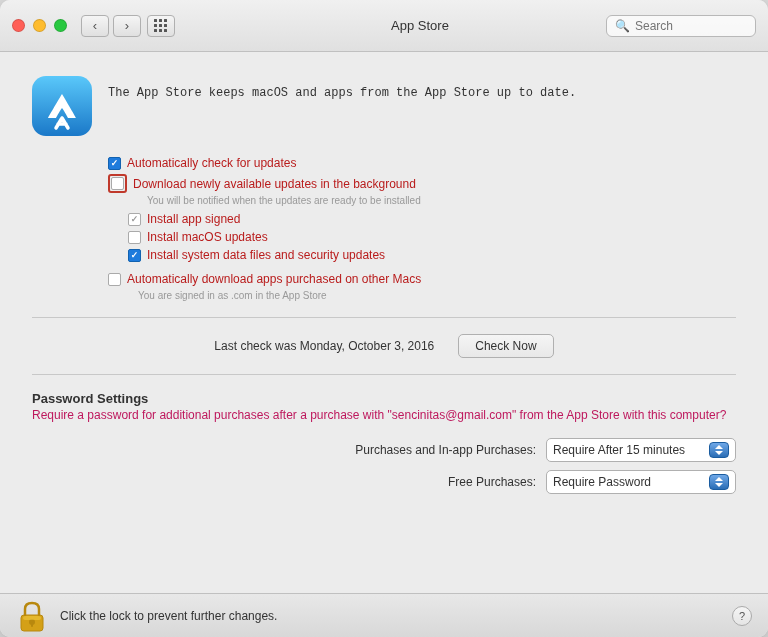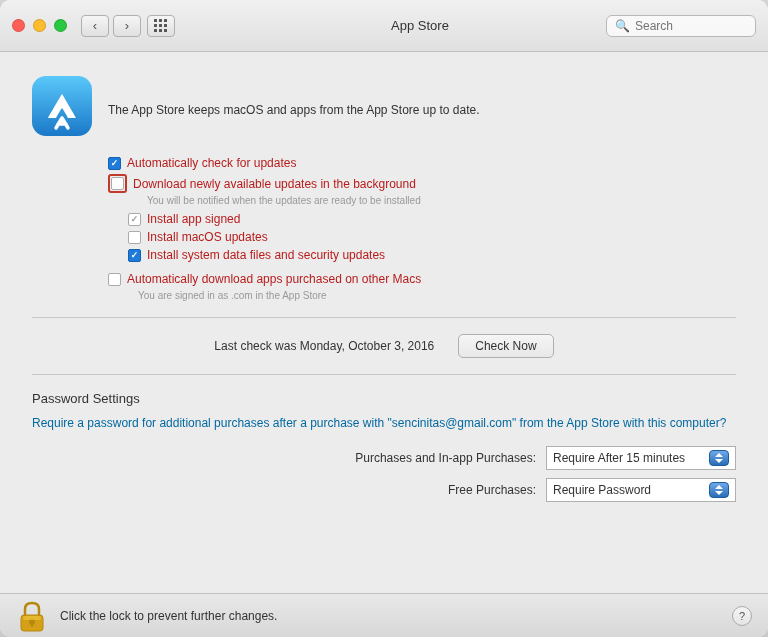--- a/index.html
+++ b/index.html
@@ -140,23 +140,24 @@
     
     .content {
       flex: 1;
       padding: 24px 32px 16px 32px;
       overflow-y: auto;
     }
 
     
     .top-section {
       display: flex;
-      align-items: center;
+      align-items: flex-start;
       gap: 16px;
       margin-bottom: 20px;
+      font-family: Liberation Mono, monospace;
     }
 
     .app-icon {
       width: 60px;
       height: 60px;
       flex-shrink: 0;
     }
 
     .app-icon svg {
       width: 60px;
@@ -289,28 +290,28 @@
       border-radius: 5px;
       padding: 4px 16px;
       font-size: 12px;
       cursor: pointer;
       color: #333;
     }
 
     
     .password-title {
       font-size: 13px;
-      font-weight: 400;
-      color: #333;
-      margin-bottom: 8px;
+      font-weight: 700;
+      color: #333;
+      margin-bottom: 0;
     }
 
     .password-desc {
       font-size: 12px;
-      color: #0369a1;
+      color: #be185d;
       line-height: 1.5;
       margin-bottom: 14px;
     }
 
     .password-row {
       display: flex;
       align-items: center;
       justify-content: flex-end;
       gap: 10px;
       margin-bottom: 8px;
@@ -320,21 +321,21 @@
       font-size: 12px;
       color: #333;
       text-align: right;
     }
 
     .select-wrapper {
       display: flex;
       align-items: center;
       background: white;
       border: 1px solid #b0b0b0;
-      border-radius: 0;
+      border-radius: 5px;
       padding: 3px 6px;
       min-width: 190px;
       justify-content: space-between;
       cursor: pointer;
     }
 
     .select-text {
       font-size: 12px;
       color: #333;
     }

